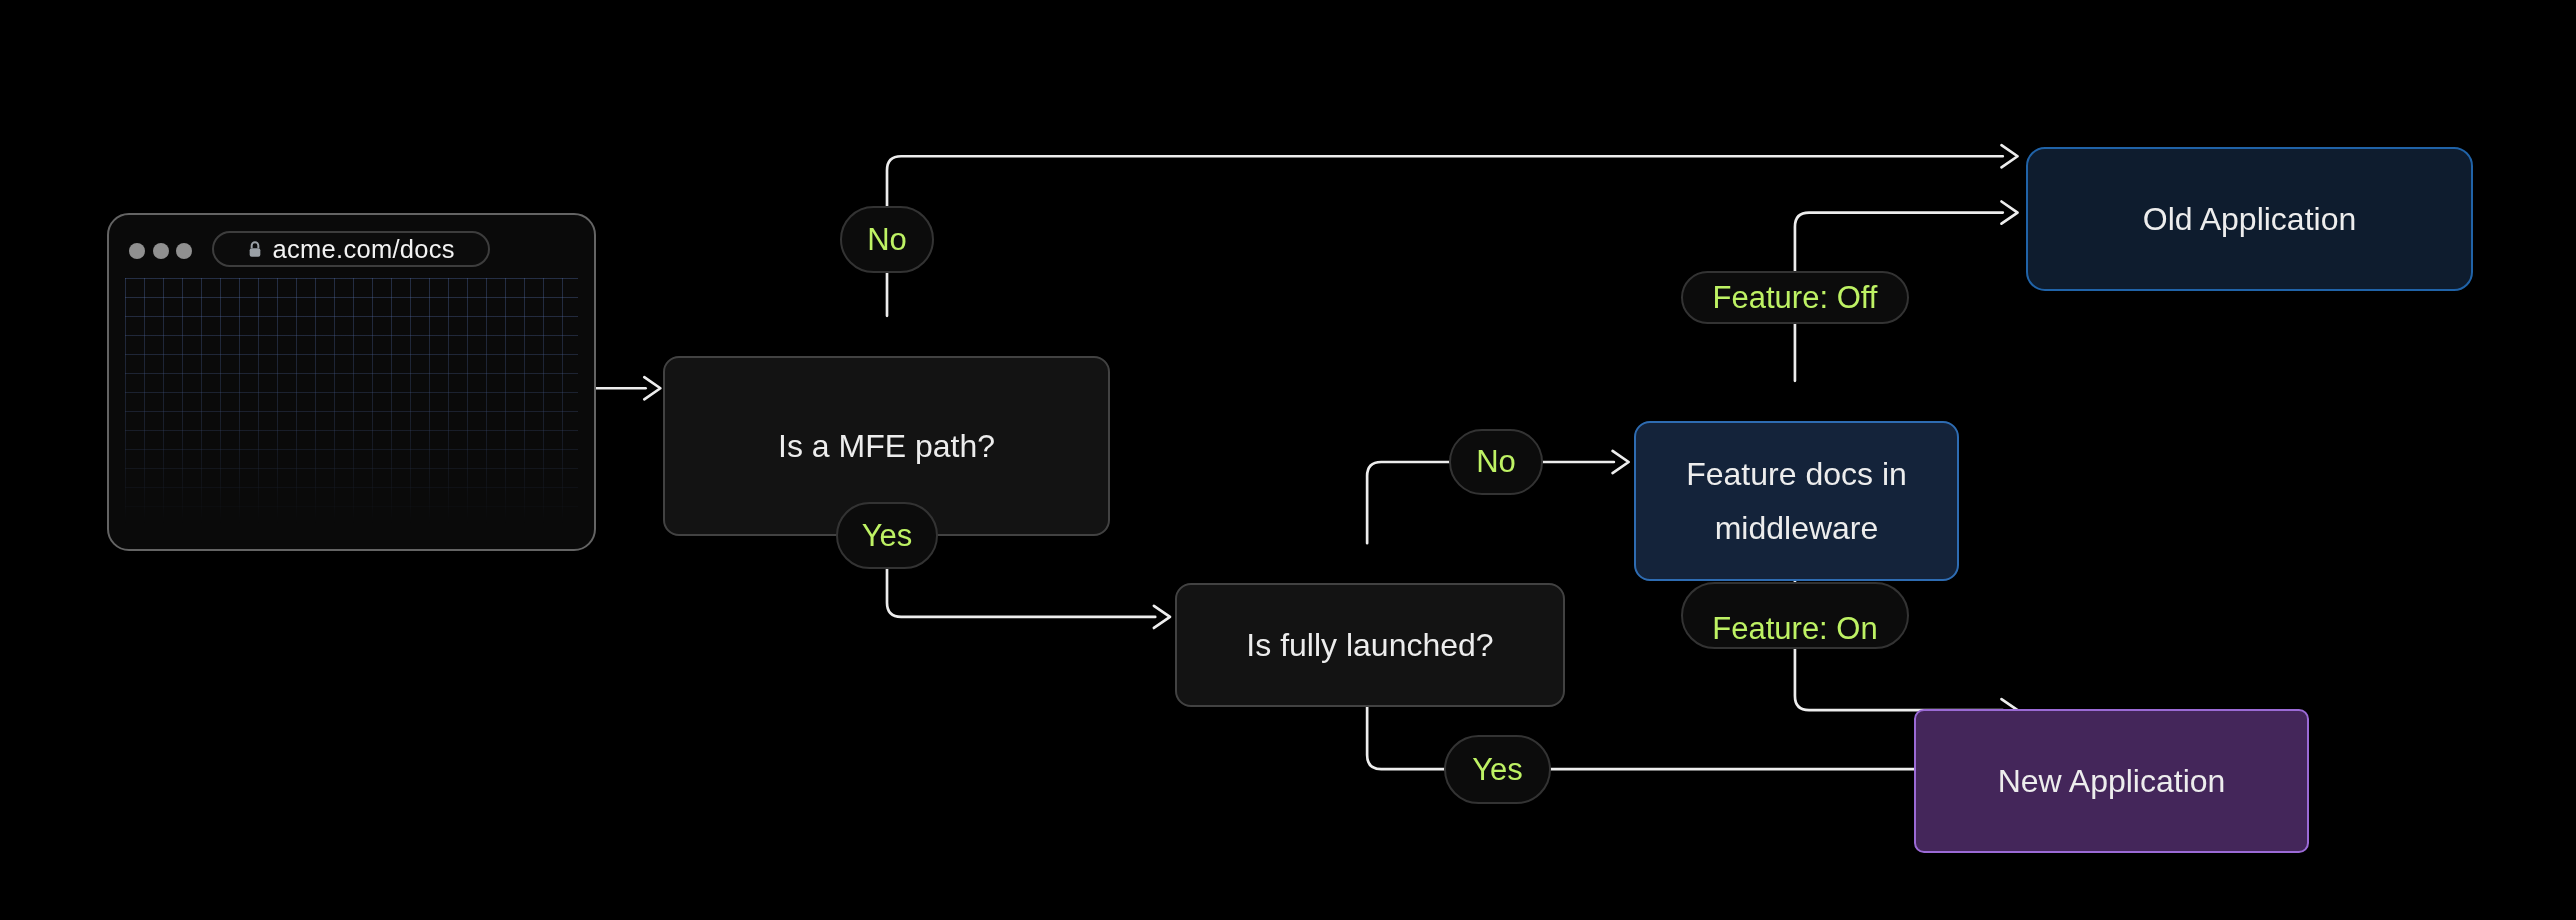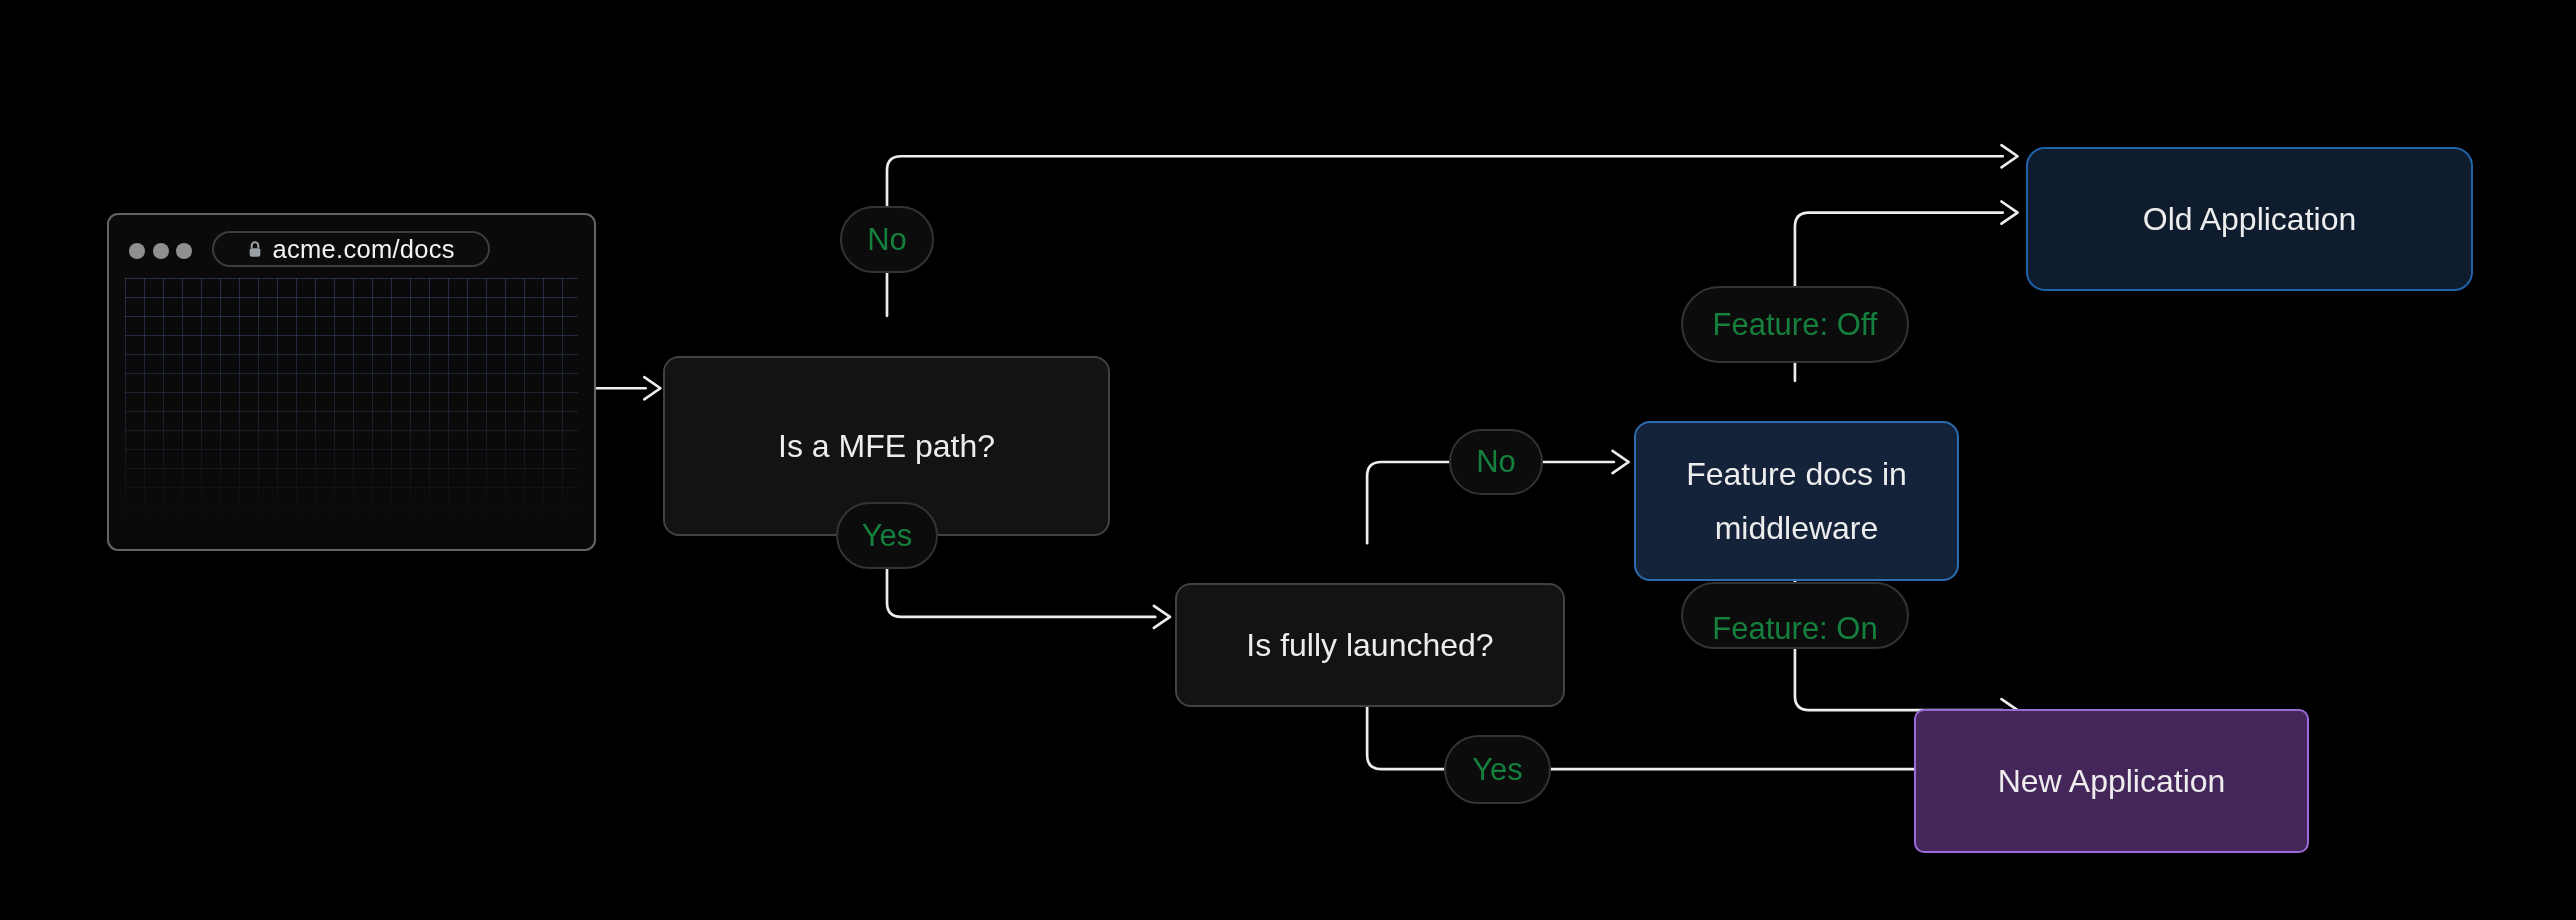--- a/index.html
+++ b/index.html
@@ -6,21 +6,21 @@
   .stage{
     position:relative;width:2576px;height:920px;background:#000;overflow:hidden;
     font-family:"Liberation Sans","DejaVu Sans",sans-serif;color:#ececec;
   }
   svg.connectors{position:absolute;left:0;top:0;width:2576px;height:920px;z-index:1;}
   svg.connectors path{stroke:#ededed;stroke-width:4;fill:none;stroke-linecap:round;stroke-linejoin:round;}
 
   
   .browser{
     position:absolute;left:107px;top:213px;width:489px;height:338px;z-index:2;
-    background:#0a0a0a;border:2px solid #646464;border-radius:11px;box-sizing:border-box;
+    background:#0a0a0a;border:2px solid #646464;border-radius:22px;box-sizing:border-box;
   }
   .dot{position:absolute;width:16px;height:16px;border-radius:50%;background:#909090;}
   .dot1{left:19.5px;top:28px;}
   .dot2{left:44px;top:28px;}
   .dot3{left:67px;top:28px;}
   .urlbar{
     position:absolute;left:103px;top:16px;width:278px;height:36px;box-sizing:border-box;
     background:#0c0c0c;border:2px solid #3d3d3d;border-radius:19px;
     display:flex;align-items:center;justify-content:center;gap:9.4px;
   }
@@ -46,27 +46,27 @@
   .node-mfe{left:663px;top:316px;width:447px;height:180px;}
   .node-launch{left:1175px;top:543px;width:390px;height:124px;}
   .node-flag{left:1634px;top:381px;width:325px;height:160px;background:#14233a;border:2px solid #2e6cb2;}
   .node-flag span{display:block;max-width:282px;}
   .node-old{left:2026px;top:107px;width:447px;height:144px;background:#0e1c2e;border:2.7px solid #2063a8;border-radius:19px;}
   .node-new{left:1914px;top:669px;width:395px;height:144px;background:#44265a;border:2.7px solid #9b6ad6;border-radius:10px;}
 
   .pill{
     position:absolute;z-index:4;box-sizing:border-box;border-radius:670px;
     background:#0c0c0c;border:2.7px solid #333;display:flex;align-items:center;justify-content:center;
-    font-size:31px;color:#15803d;
+    font-size:31px;color:#bef264;
   }
   .pill-no1{left:840px;top:206px;width:94px;height:67px;}
   .pill-yes1{left:836px;top:502px;width:102px;height:67px;}
   .pill-no2{left:1449px;top:429px;width:94px;height:66px;}
   .pill-yes2{left:1444px;top:735px;width:107px;height:69px;}
-  .pill-off{left:1681px;top:286px;width:228px;height:77px;}
+  .pill-off{left:1681px;top:271px;width:228px;height:53px;}
   .pill-on{left:1681px;top:582px;width:228px;height:67px;align-items:flex-end;}
 </style>
 </head>
 <body>
 
 <div class="stage">
 
   <svg class="connectors" viewBox="0 0 3840 1372">
 
     <g>

